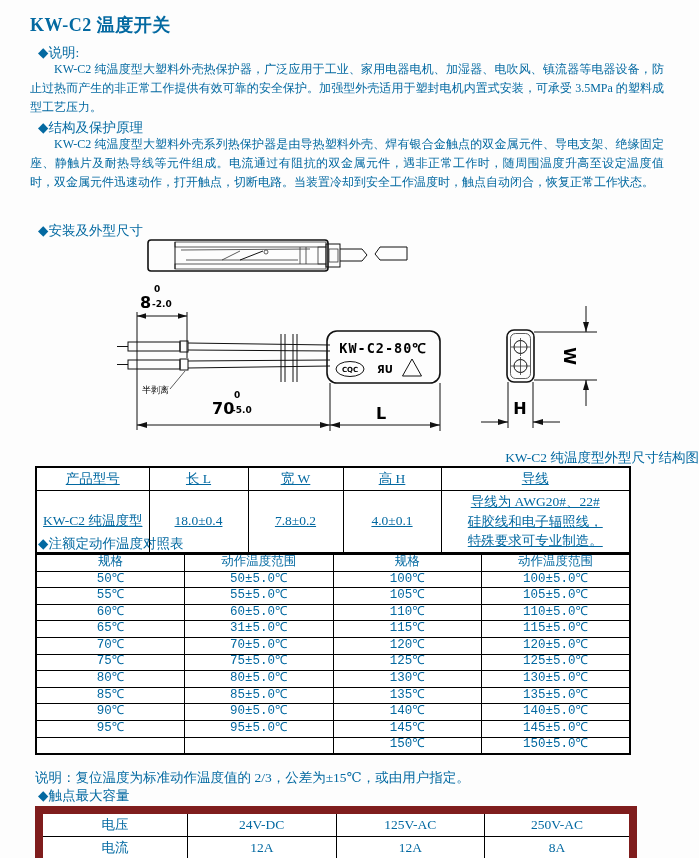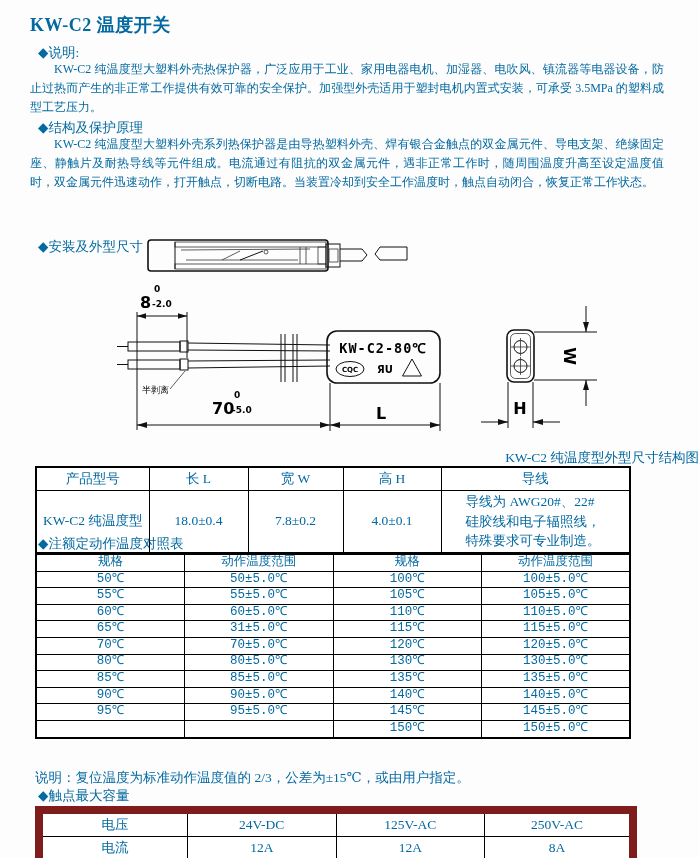--- a/index.html
+++ b/index.html
@@ -12,29 +12,29 @@
   .doc-title{left:30px;top:13px;font-size:18px;font-weight:bold;letter-spacing:.5px;}
   .sec-head{left:38px;font-size:13.5px;}
   .para{left:30px;width:634px;font-size:12px;line-height:18.8px;
         text-align:justify;text-indent:2em;}
   .caption{left:0;top:449px;width:699px;text-align:right;font-size:13.5px;}
   .note-line{left:35px;top:769px;font-size:13.5px;}
 
   table{border-collapse:collapse;table-layout:fixed;background:#fff;}
   td{border:1px solid #000;text-align:center;vertical-align:middle;
      overflow:hidden;padding:0 2px;}
-  .spec-table{left:35px;top:466px;width:594px;font-size:13.5px;border:2px solid #000;}
+  .spec-table{left:35px;top:466px;width:594px;font-size:13.5px;border:2px solid #000;text-decoration:underline;}
   .spec-table col:nth-child(1){width:113px;}
   .spec-table col:nth-child(2){width:99px;}
   .spec-table col:nth-child(3){width:95px;}
   .spec-table col:nth-child(4){width:98px;}
   .spec-table col:nth-child(5){width:189px;}
   .spec-table tr:first-child td{height:22px;}
   .spec-table tr:last-child td{height:43px;}
-  .spec-table tr:last-child td:last-child{text-align:left;padding:1px 24px;line-height:1.45;}
+  .spec-table tr:last-child td:last-child{text-align:center;padding:1px 24px;line-height:1.45;}
 
   .temp-table{left:35px;top:553px;width:594px;font-size:12.5px;border:2px solid #000;}
   .temp-table td{height:15.6px;line-height:1.1;font-family:Liberation Mono, monospace;}
   .temp-table col{width:148.5px;}
 
   .cap-table{left:35px;top:806px;width:594px;font-size:13.5px;border:8px solid #7f1d1d;}
   .cap-table td{height:22px;}
   .cap-table col{width:148.5px;}
 
   svg .ln{stroke:#111;fill:none;stroke-width:1;}
@@ -54,21 +54,21 @@
 <div class="page">
 
   <div class="abs doc-title">KW-C2  温度开关</div>
 
   <div class="abs sec-head" style="top:44px;text-align:center;">◆说明:</div>
   <div class="abs para" style="top:60px;">KW-C2 纯温度型大塑料外壳热保护器，广泛应用于工业、家用电器电机、加湿器、电吹风、镇流器等电器设备，防止过热而产生的非正常工作提供有效可靠的安全保护。加强型外壳适用于塑封电机内置式安装，可承受 3.5MPa 的塑料成型工艺压力。</div>
 
   <div class="abs sec-head" style="top:119px;">◆结构及保护原理</div>
   <div class="abs para" style="top:135px;">KW-C2 纯温度型大塑料外壳系列热保护器是由导热塑料外壳、焊有银合金触点的双金属元件、导电支架、绝缘固定座、静触片及耐热导线等元件组成。电流通过有阻抗的双金属元件，遇非正常工作时，随周围温度升高至设定温度值时，双金属元件迅速动作，打开触点，切断电路。当装置冷却到安全工作温度时，触点自动闭合，恢复正常工作状态。</div>
 
-  <div class="abs sec-head" style="top:222px;margin-top:16px;">◆安装及外型尺寸</div>
+  <div class="abs sec-head" style="top:222px;">◆安装及外型尺寸</div>
 
   <svg class="abs" style="left:0;top:230px;" width="699" height="218" viewBox="0 0 699 218">
     <defs>
       <pattern id="hatch" width="4" height="4" patternUnits="userSpaceOnUse" patternTransform="rotate(45)">
         <rect width="4" height="4" fill="#fff"></rect>
         <line x1="0" y1="0" x2="0" y2="4" stroke="#444" stroke-width="1.2"></line>
       </pattern>
     </defs>
 
     <g>
@@ -243,20 +243,26 @@
           <td>115℃</td>
           <td>115±5.0℃</td>
         </tr>
         <tr>
           <td>70℃</td>
           <td>70±5.0℃</td>
           <td>120℃</td>
           <td>120±5.0℃</td>
         </tr>
         <tr>
+          <td>75℃</td>
+          <td>75±5.0℃</td>
+          <td>125℃</td>
+          <td>125±5.0℃</td>
+        </tr>
+        <tr>
           <td>80℃</td>
           <td>80±5.0℃</td>
           <td>130℃</td>
           <td>130±5.0℃</td>
         </tr>
         <tr>
           <td>85℃</td>
           <td>85±5.0℃</td>
           <td>135℃</td>
           <td>135±5.0℃</td>

